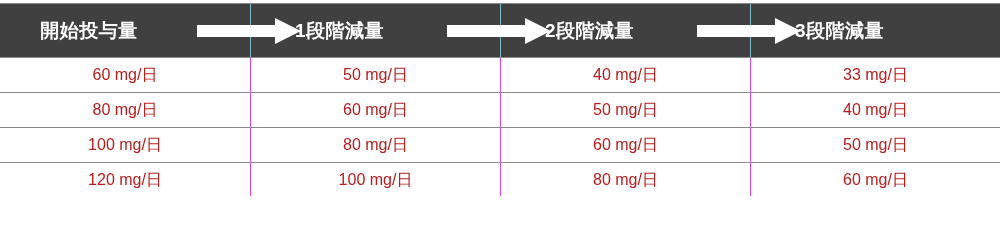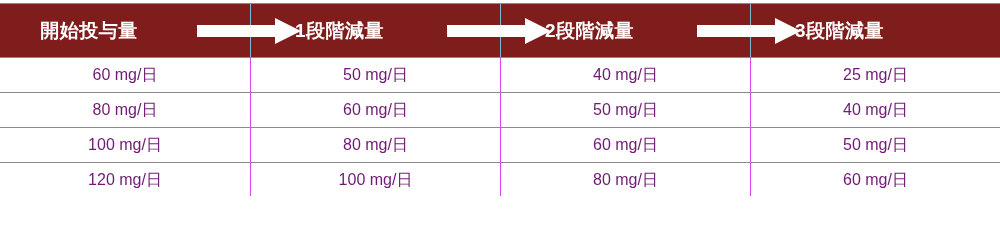--- a/index.html
+++ b/index.html
@@ -23,21 +23,21 @@
     box-sizing: border-box;
   }
 
   
   .table-header {
     position: absolute;
     left: 0;
     top: 3px;
     width: 1000px;
     height: 55px;
-    background: #7f1d1d;
+    background: #404040;
     border-top: 1px solid #8a8a8a;
     border-bottom: 1px solid #8a8a8a;
     box-sizing: border-box;
     display: flex;
     align-items: center;
   }
   .header-cell {
     position: relative;
     width: 250px;
     height: 100%;
@@ -96,21 +96,21 @@
   .table-row.last {
     border-bottom: 1px solid #8a8a8a;
   }
   .body-cell {
     width: 250px;
     height: 100%;
     box-sizing: border-box;
     display: flex;
     align-items: center;
     justify-content: center;
-    color: #701a75;
+    color: #b91c1c;
     font-size: 16px;
     line-height: 1;
     white-space: nowrap;
   }
   .body-cell + .body-cell {
     border-left: 1px solid #d946ef;
   }
 </style>
 </head>
 <body>
@@ -147,21 +147,21 @@
       </svg>
     </span>
   </div>
 
   <div class="table-body">
 
     <div class="table-row">
       <div class="body-cell">60 mg/日</div>
       <div class="body-cell">50 mg/日</div>
       <div class="body-cell">40 mg/日</div>
-      <div class="body-cell">25 mg/日</div>
+      <div class="body-cell">33 mg/日</div>
     </div>
 
     <div class="table-row">
       <div class="body-cell">80 mg/日</div>
       <div class="body-cell">60 mg/日</div>
       <div class="body-cell">50 mg/日</div>
       <div class="body-cell">40 mg/日</div>
     </div>
 
     <div class="table-row">

